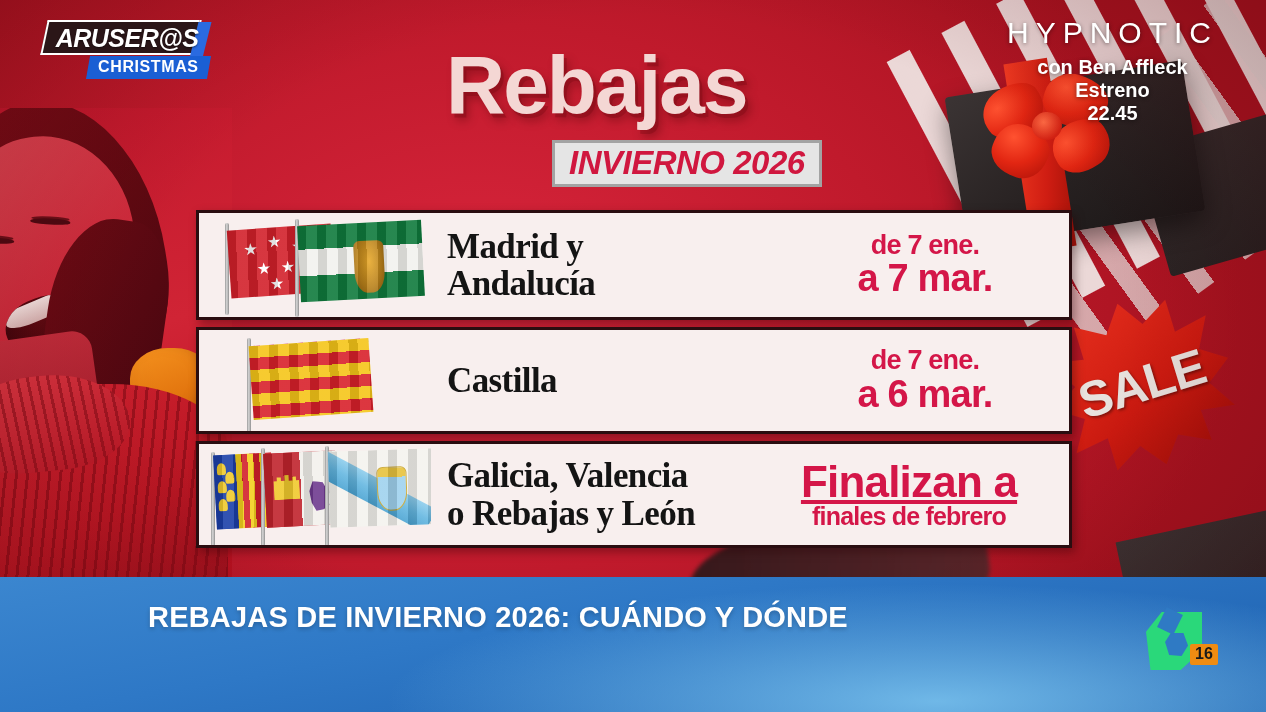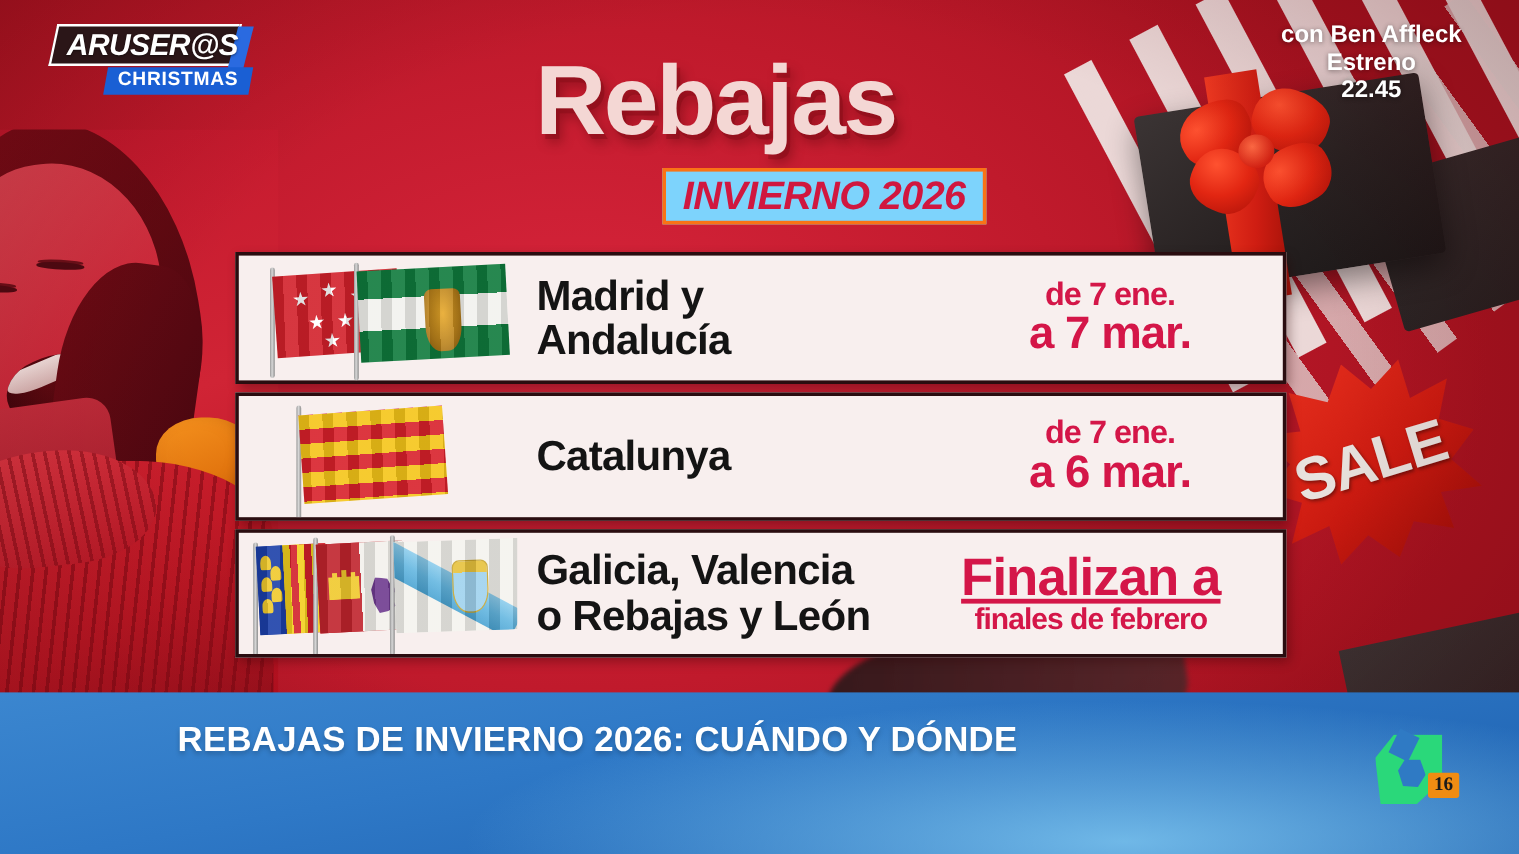--- a/index.html
+++ b/index.html
@@ -300,22 +300,22 @@
   }
   .headline-main {
     font-size: 82px; font-weight: bold;
     color: #f4d7d4;
     letter-spacing: -2px;
     line-height: 1;
     text-shadow: 3px 4px 0 rgba(120,10,18,0.35), 5px 7px 10px rgba(70,0,6,0.35);
   }
   .headline-sub {
     position: absolute; left: 106px; top: 96px;
-    background: #7dd3fc;
-    border: 3px solid #f97316;
+    background: #e5e5e5;
+    border: 3px solid #a3a3a3;
     padding: 3px 14px 5px 14px;
   }
   .headline-sub span {
     display: block;
     color: #d0173f;
     font-size: 33px;
     font-weight: bold;
     font-style: italic;
     letter-spacing: -0.5px;
     line-height: 1;
@@ -342,20 +342,21 @@
     overflow: hidden;
   }
   .namecell {
     flex: 1 1 auto;
     padding-left: 16px;
     color: #141414;
     font-weight: bold;
     font-size: 35px;
     line-height: 1.07;
     letter-spacing: -0.6px;
+    font-family: Liberation Serif, serif;
   }
   .datecell {
     flex: 0 0 288px;
     text-align: center;
     color: #d41648;
     font-weight: bold;
     line-height: 1.03;
     letter-spacing: -0.8px;
   }
   .datecell .big  { font-size: 27px; display:block; }
@@ -490,21 +491,20 @@
     transform: rotate(26deg);
   }
   .age {
     position: absolute; left: 1190px; top: 644px;
     background: #f08c12;
     color: #1a1a1a;
     font-weight: bold; font-size: 16px;
     padding: 1px 5px 2px 5px;
     border-radius: 2px;
     line-height: 1.1;
-    font-family: Liberation Serif, serif;
   }
 </style>
 </head>
 <body>
 
 <div id="screen">
 
   <div class="bg-base"></div>
 
   <div class="woman">
@@ -550,20 +550,21 @@
   <div class="logo">
     <div class="logo-bar"></div>
     <div class="logo-slash"></div>
     <div class="logo-word">ARUSER@S</div>
     <div class="logo-sub">
       <span>CHRISTMAS</span>
     </div>
   </div>
 
   <div class="promo">
+    <div class="promo-title">HYPNOTIC</div>
     <div class="promo-line">con Ben Affleck</div>
     <div class="promo-line">Estreno</div>
     <div class="promo-line">22.45</div>
   </div>
 
   <div class="headline">
     <div class="headline-main">Rebajas</div>
     <div class="headline-sub">
       <span>INVIERNO 2026</span>
     </div>
@@ -599,21 +600,21 @@
   </div>
 
   <div class="row" id="row1">
     <div class="flagcell">
       <div class="pole" style="left:48px; top:8px; height:96px;"></div>
       <div class="flag fl-cat" style="left:52px; top:12px; width:120px; height:74px; transform:rotate(-4deg);">
         <div class="shade"></div>
       </div>
     </div>
     <div class="namecell">
-      <div>Catalunya</div>
+      <div>Castilla</div>
     </div>
     <div class="datecell">
       <span class="big">de 7 ene.</span>
       <span class="big2">a 6 mar.</span>
     </div>
   </div>
 
   <div class="row" id="row2">
     <div class="flagcell">
       <div class="pole" style="left:12px; top:8px; height:94px;"></div>

